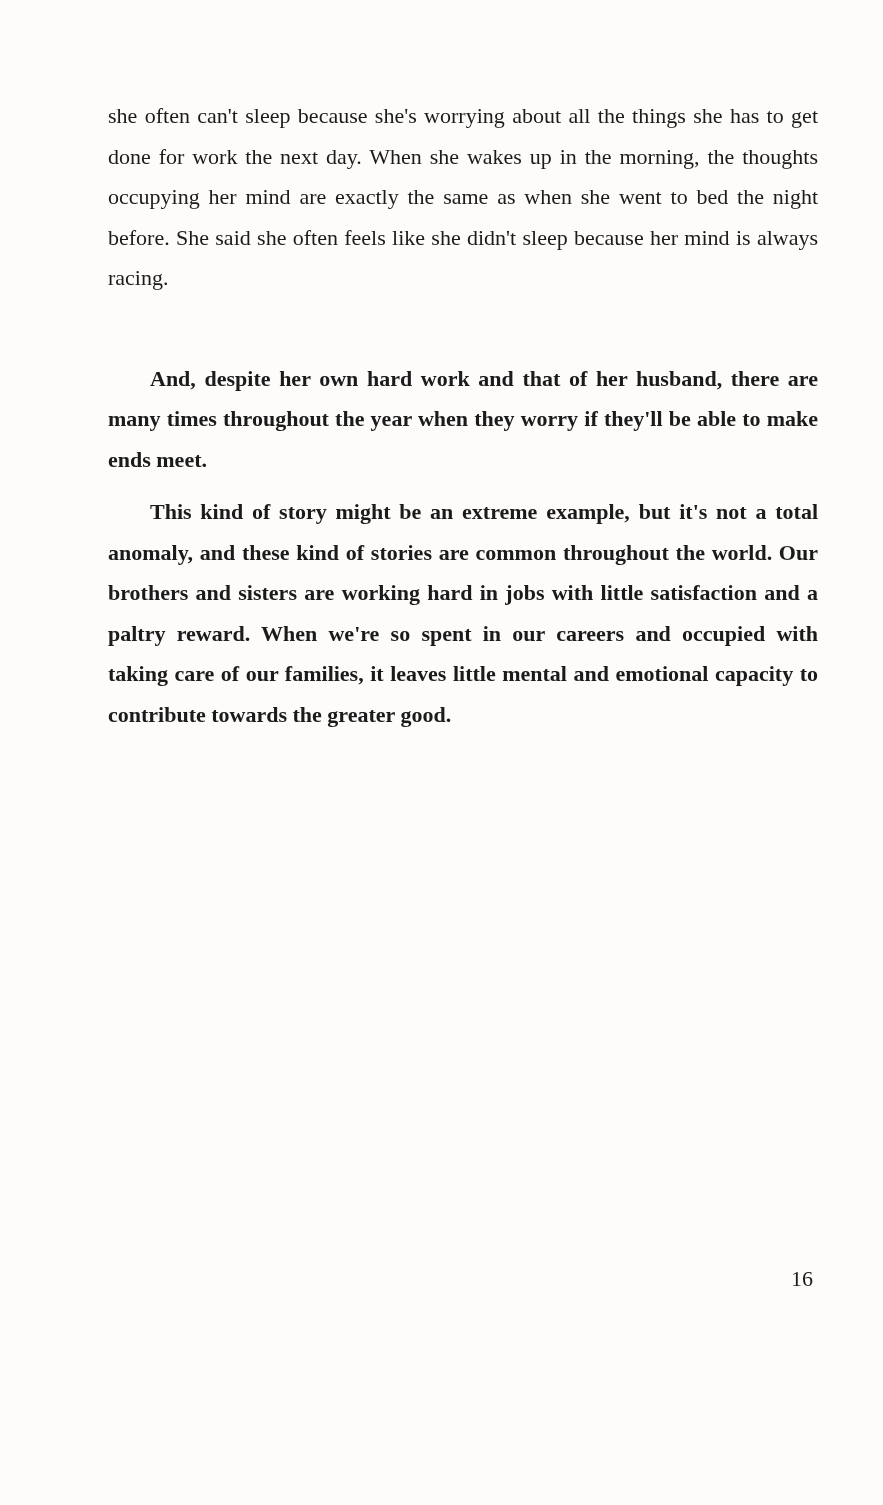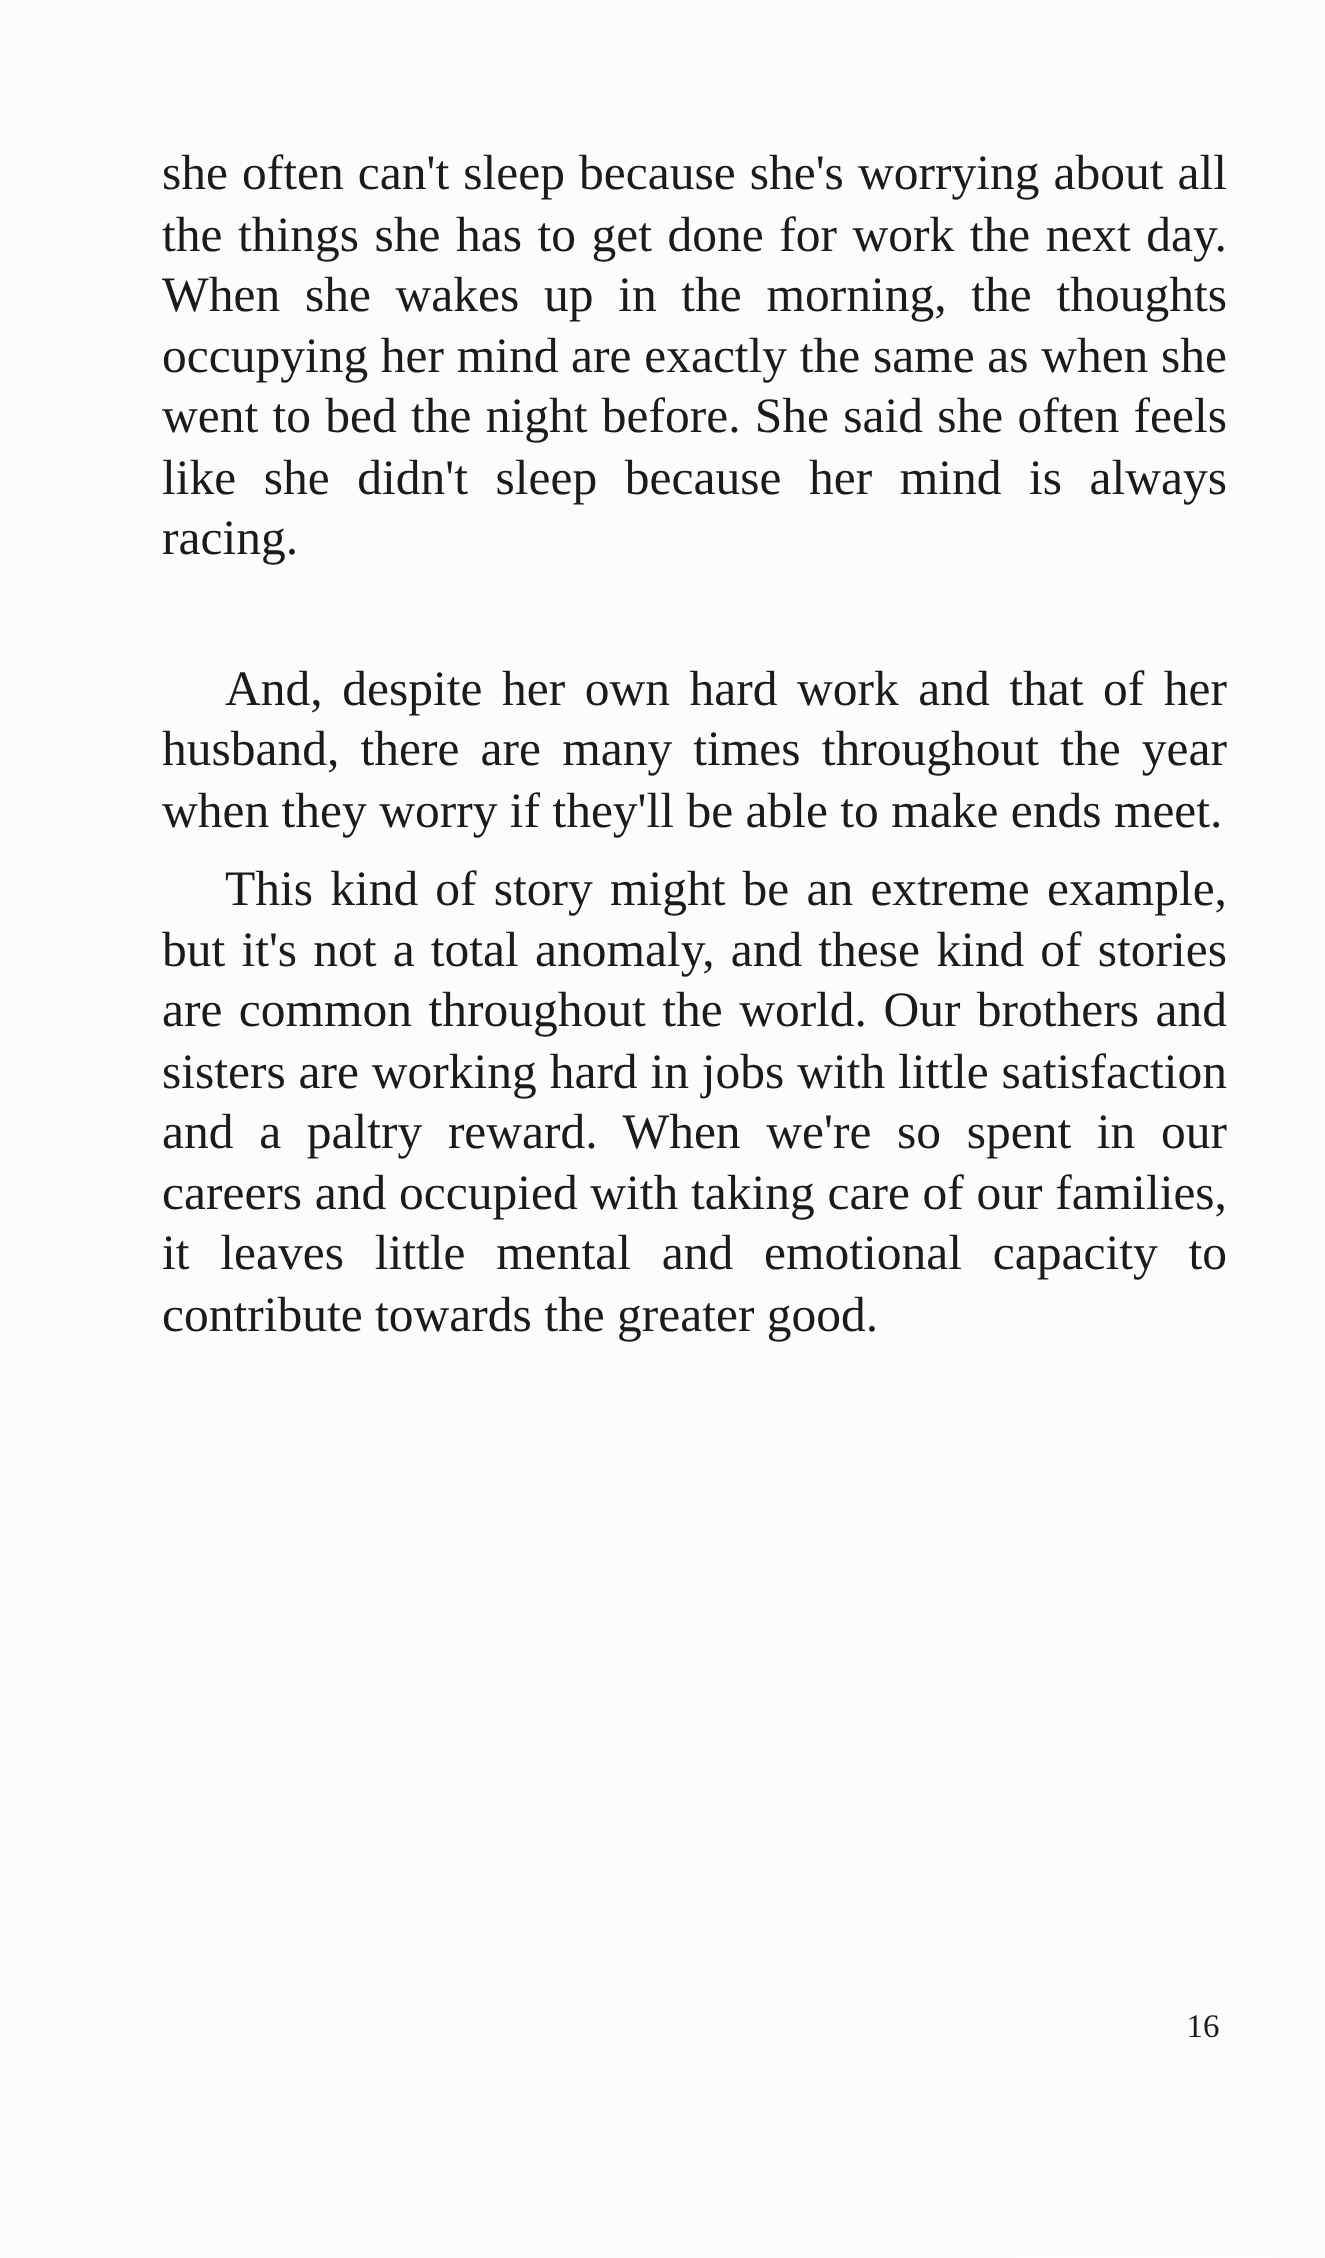--- a/index.html
+++ b/index.html
@@ -17,40 +17,41 @@
     color: #1a1a1a;
   }
   .content {
     position: absolute;
     left: 108px;
     top: 96px;
     width: 710px;
   }
   p.body-para {
     margin: 0;
-    font-size: 33px;
+    font-size: 22px;
     line-height: 40.5px;
     text-align: justify;
     text-justify: inter-word;
     color: #1b1b1b;
     -webkit-font-smoothing: antialiased;
   }
   p.indent {
     text-indent: 42px;
+    font-weight: bold;
   }
   .gap-large {
     height: 60px;
   }
   .gap-small {
     height: 12px;
   }
   .page-number {
     position: absolute;
     right: 70px;
-    top: 1338px;
+    top: 1266px;
     font-size: 22px;
     line-height: 26px;
     color: #1b1b1b;
     font-family: "Liberation Serif", "DejaVu Serif", serif;
   }
 </style>
 </head>
 <body>
 
 <div class="page">

